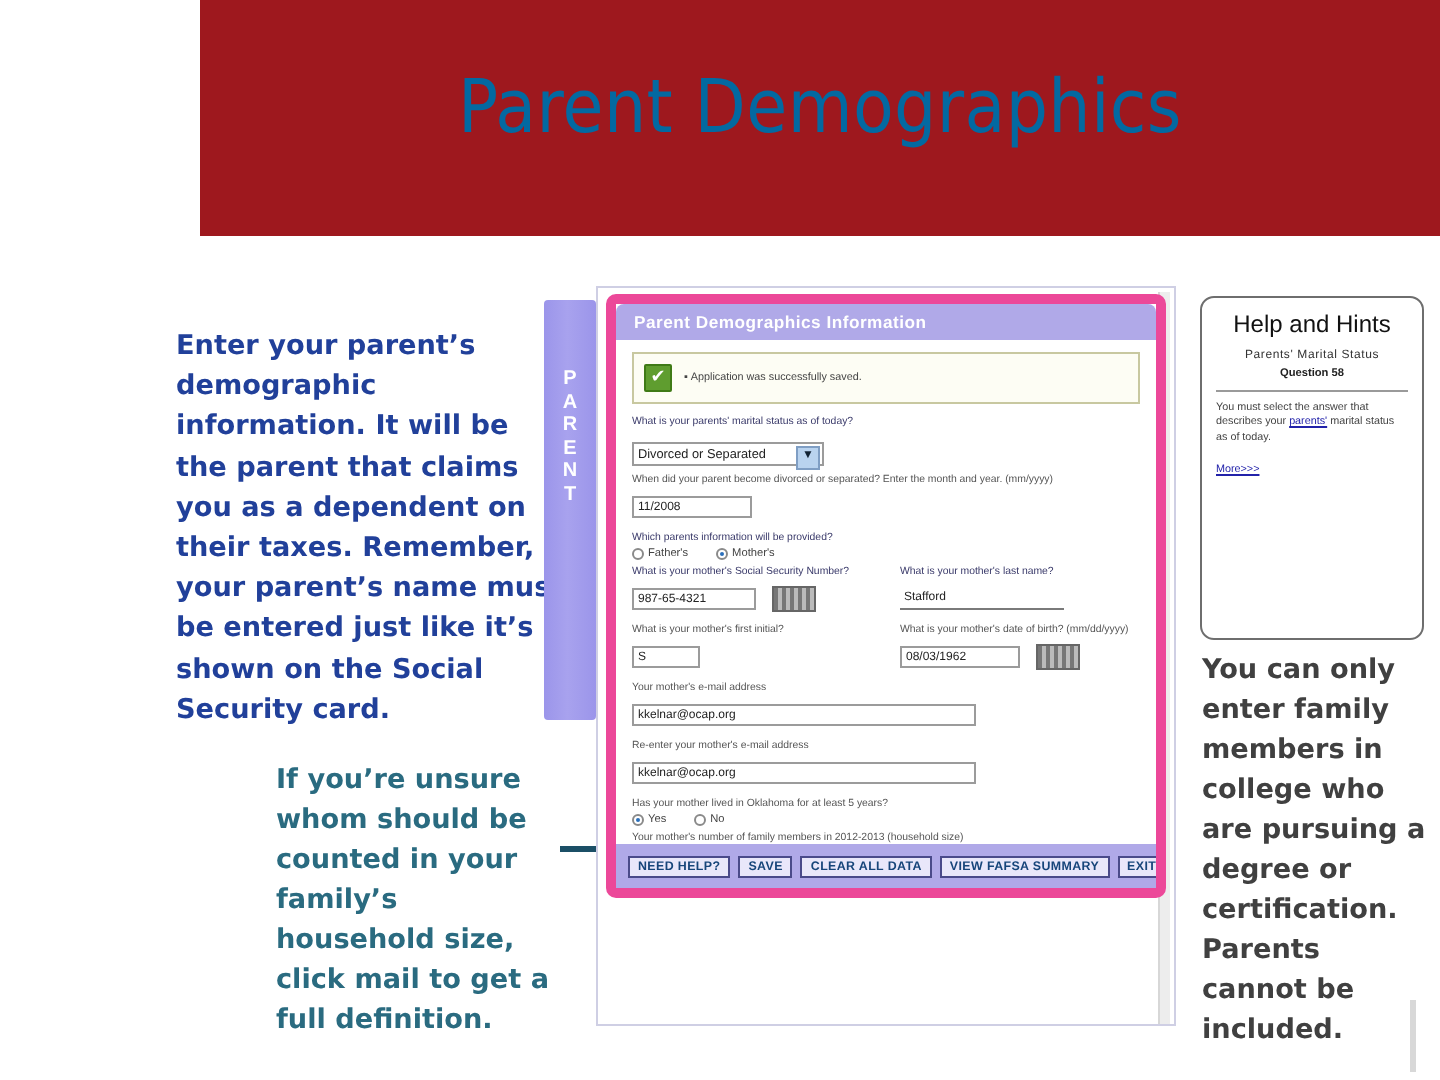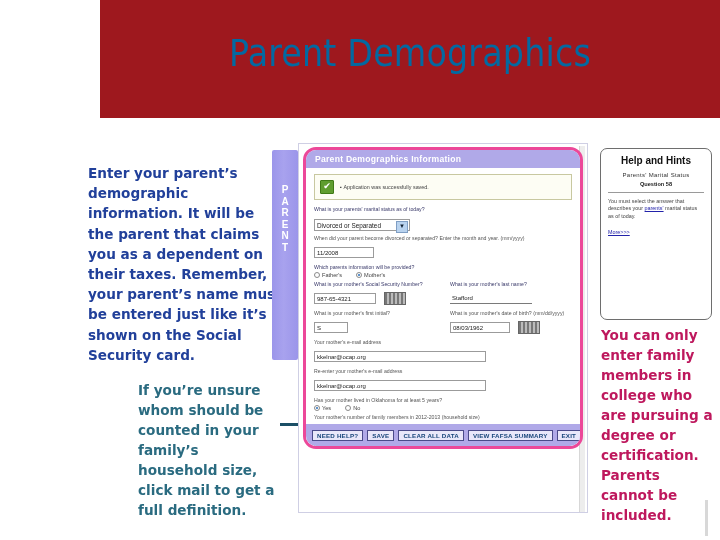--- a/index.html
+++ b/index.html
@@ -25,21 +25,21 @@
   .narrative{
     position:absolute;
     color:#1c3f94;
     font-weight:bold;
     font-size:13.6px;
     line-height:20.2px;
     font-family:"DejaVu Sans","Liberation Sans",sans-serif;
   }
   #left-text{left:88px;top:163px;width:196px;color:#21409a;}
   #household-note{left:138px;top:380px;width:138px;color:#2a6b80;line-height:20px;}
-  #college-note{left:601px;top:325px;width:112px;color:#be185d;line-height:20px;}
+  #college-note{left:601px;top:325px;width:112px;color:#404040;line-height:20px;}
 
   
   #parent-tab{
     position:absolute;left:272px;top:150px;width:26px;height:210px;
     background:linear-gradient(to right,#9b95ea 0%,#a8a2ee 45%,#9b95ea 100%);
     border-radius:2px;
   }
   #parent-tab span{
     display:block;text-align:center;color:#ffffff;
     font-size:10px;font-weight:bold;line-height:11.5px;
@@ -58,21 +58,21 @@
   #arrow-college:after{left:-8px;border-right:9px solid #1b4f66;}
 
   
   #app-shot{
     position:absolute;left:298px;top:143px;width:290px;height:370px;
     background:#ffffff;border:1px solid #cfcfe4;
     box-sizing:border-box;overflow:hidden;
   }
   #app-frame{
     position:absolute;left:4px;top:3px;width:280px;height:302px;
-    background:#ffffff;border:3px solid #ec4899;border-radius:13px;
+    background:#ffffff;border:5px solid #ec4899;border-radius:5px;
     box-sizing:border-box;overflow:hidden;
   }
   #app-titlebar{
     height:18px;background:#b0a9e8;
     border-top-left-radius:4px;border-top-right-radius:4px;
     display:flex;align-items:center;padding-left:9px;
     box-sizing:border-box;
   }
   #app-titlebar span{
     color:#ffffff;font-size:8.6px;font-weight:bold;letter-spacing:.25px;
@@ -166,21 +166,21 @@
     padding:1px 4px;white-space:nowrap;
   }
   #exit-btn{margin-left:auto;}
 
   
   #help-panel{
     position:absolute;left:600px;top:148px;width:112px;height:172px;
     background:#ffffff;border:1px solid #6e6e6e;border-radius:7px;
     box-sizing:border-box;padding:6px 7px;overflow:hidden;
   }
-  #help-title{font-size:10px;font-weight:bold;color:#111;text-align:center;margin-bottom:6px;}
+  #help-title{font-size:12px;font-weight:normal;color:#111;text-align:center;margin-bottom:6px;}
   #help-sub{font-size:6px;color:#333;text-align:center;margin-bottom:3px;letter-spacing:.3px;}
   #help-q{font-size:5.6px;font-weight:bold;color:#222;text-align:center;}
   #help-rule{border-top:1px solid #9a9a9a;margin:5px 0 5px 0;}
   #help-body{font-size:5.4px;color:#444;line-height:7.4px;}
   #help-body a{color:#2222aa;text-decoration:underline;}
   #help-more{font-size:5.4px;color:#2222aa;text-decoration:underline;margin-top:8px;display:inline-block;}
   
   #shot-scroll{
     position:absolute;right:2px;top:2px;width:5px;height:366px;background:#ededed;
     border-left:1px solid #d7d7d7;

